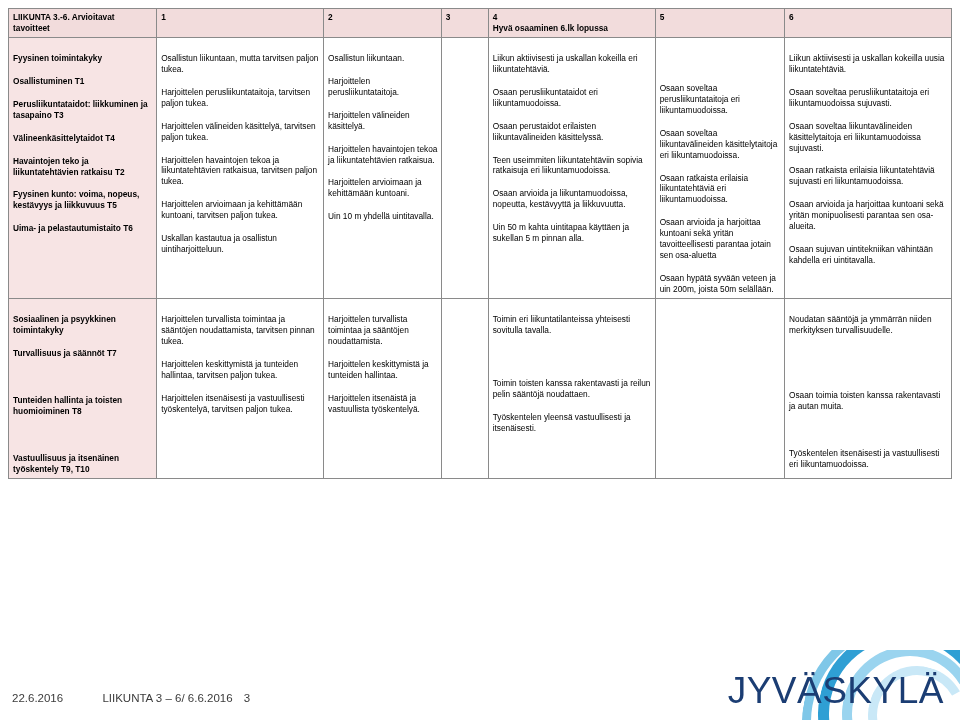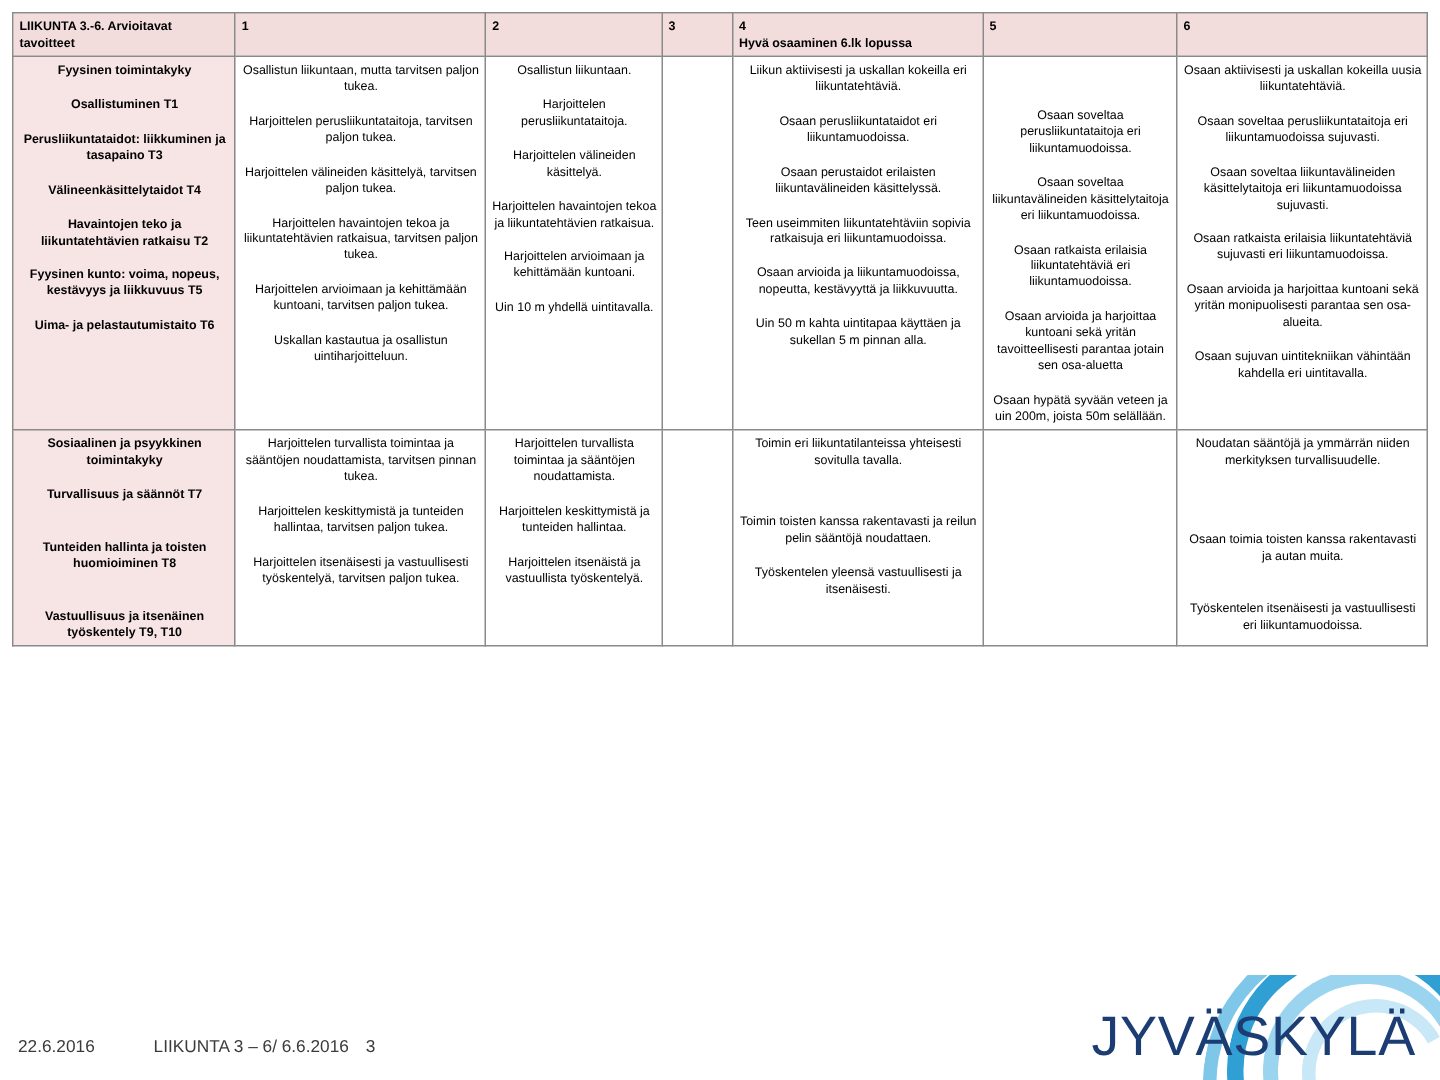--- a/index.html
+++ b/index.html
@@ -39,22 +39,21 @@
   .hdr td {
     background: #f2dcdc;
     font-weight: bold;
     font-size: 8.4px;
   }
   .rowhead {
     background: #f7e4e4;
     font-weight: bold;
   }
   .cellblock {
-    margin: 0 0 12px 0;
-    text-align: center;
+    margin: 12px 0 12px 0;
   }
   .cellblock:last-child {
     margin-bottom: 0;
   }
   .gap-lg { height: 18px; }
   .gap-md { height: 12px; }
   .gap-xl { height: 30px; }
 
   
   col.c0 { width: 126px; }
@@ -220,21 +219,21 @@
         </td>
         <td>
           <div class="gap-xl"></div>
           <div class="cellblock">Osaan soveltaa perusliikuntataitoja eri liikuntamuodoissa.</div>
           <div class="cellblock">Osaan soveltaa liikuntavälineiden käsittelytaitoja eri liikuntamuodoissa.</div>
           <div class="cellblock">Osaan ratkaista erilaisia liikuntatehtäviä eri liikuntamuodoissa.</div>
           <div class="cellblock">Osaan arvioida ja harjoittaa kuntoani sekä yritän tavoitteellisesti parantaa jotain sen osa-aluetta</div>
           <div class="cellblock">Osaan hypätä syvään veteen ja uin 200m, joista 50m selällään.</div>
         </td>
         <td>
-          <div class="cellblock">Osaan aktiivisesti ja uskallan kokeilla uusia liikuntatehtäviä.</div>
+          <div class="cellblock">Liikun aktiivisesti ja uskallan kokeilla uusia liikuntatehtäviä.</div>
           <div class="cellblock">Osaan soveltaa perusliikuntataitoja eri liikuntamuodoissa sujuvasti.</div>
           <div class="cellblock">Osaan soveltaa liikuntavälineiden käsittelytaitoja eri liikuntamuodoissa sujuvasti.</div>
           <div class="cellblock">Osaan ratkaista erilaisia liikuntatehtäviä sujuvasti eri liikuntamuodoissa.</div>
           <div class="cellblock">Osaan arvioida ja harjoittaa kuntoani sekä yritän monipuolisesti parantaa sen osa-alueita.</div>
           <div class="cellblock">Osaan sujuvan uintitekniikan vähintään kahdella eri uintitavalla.</div>
         </td>
       </tr>
 
       <tr>
         <td class="rowhead">

